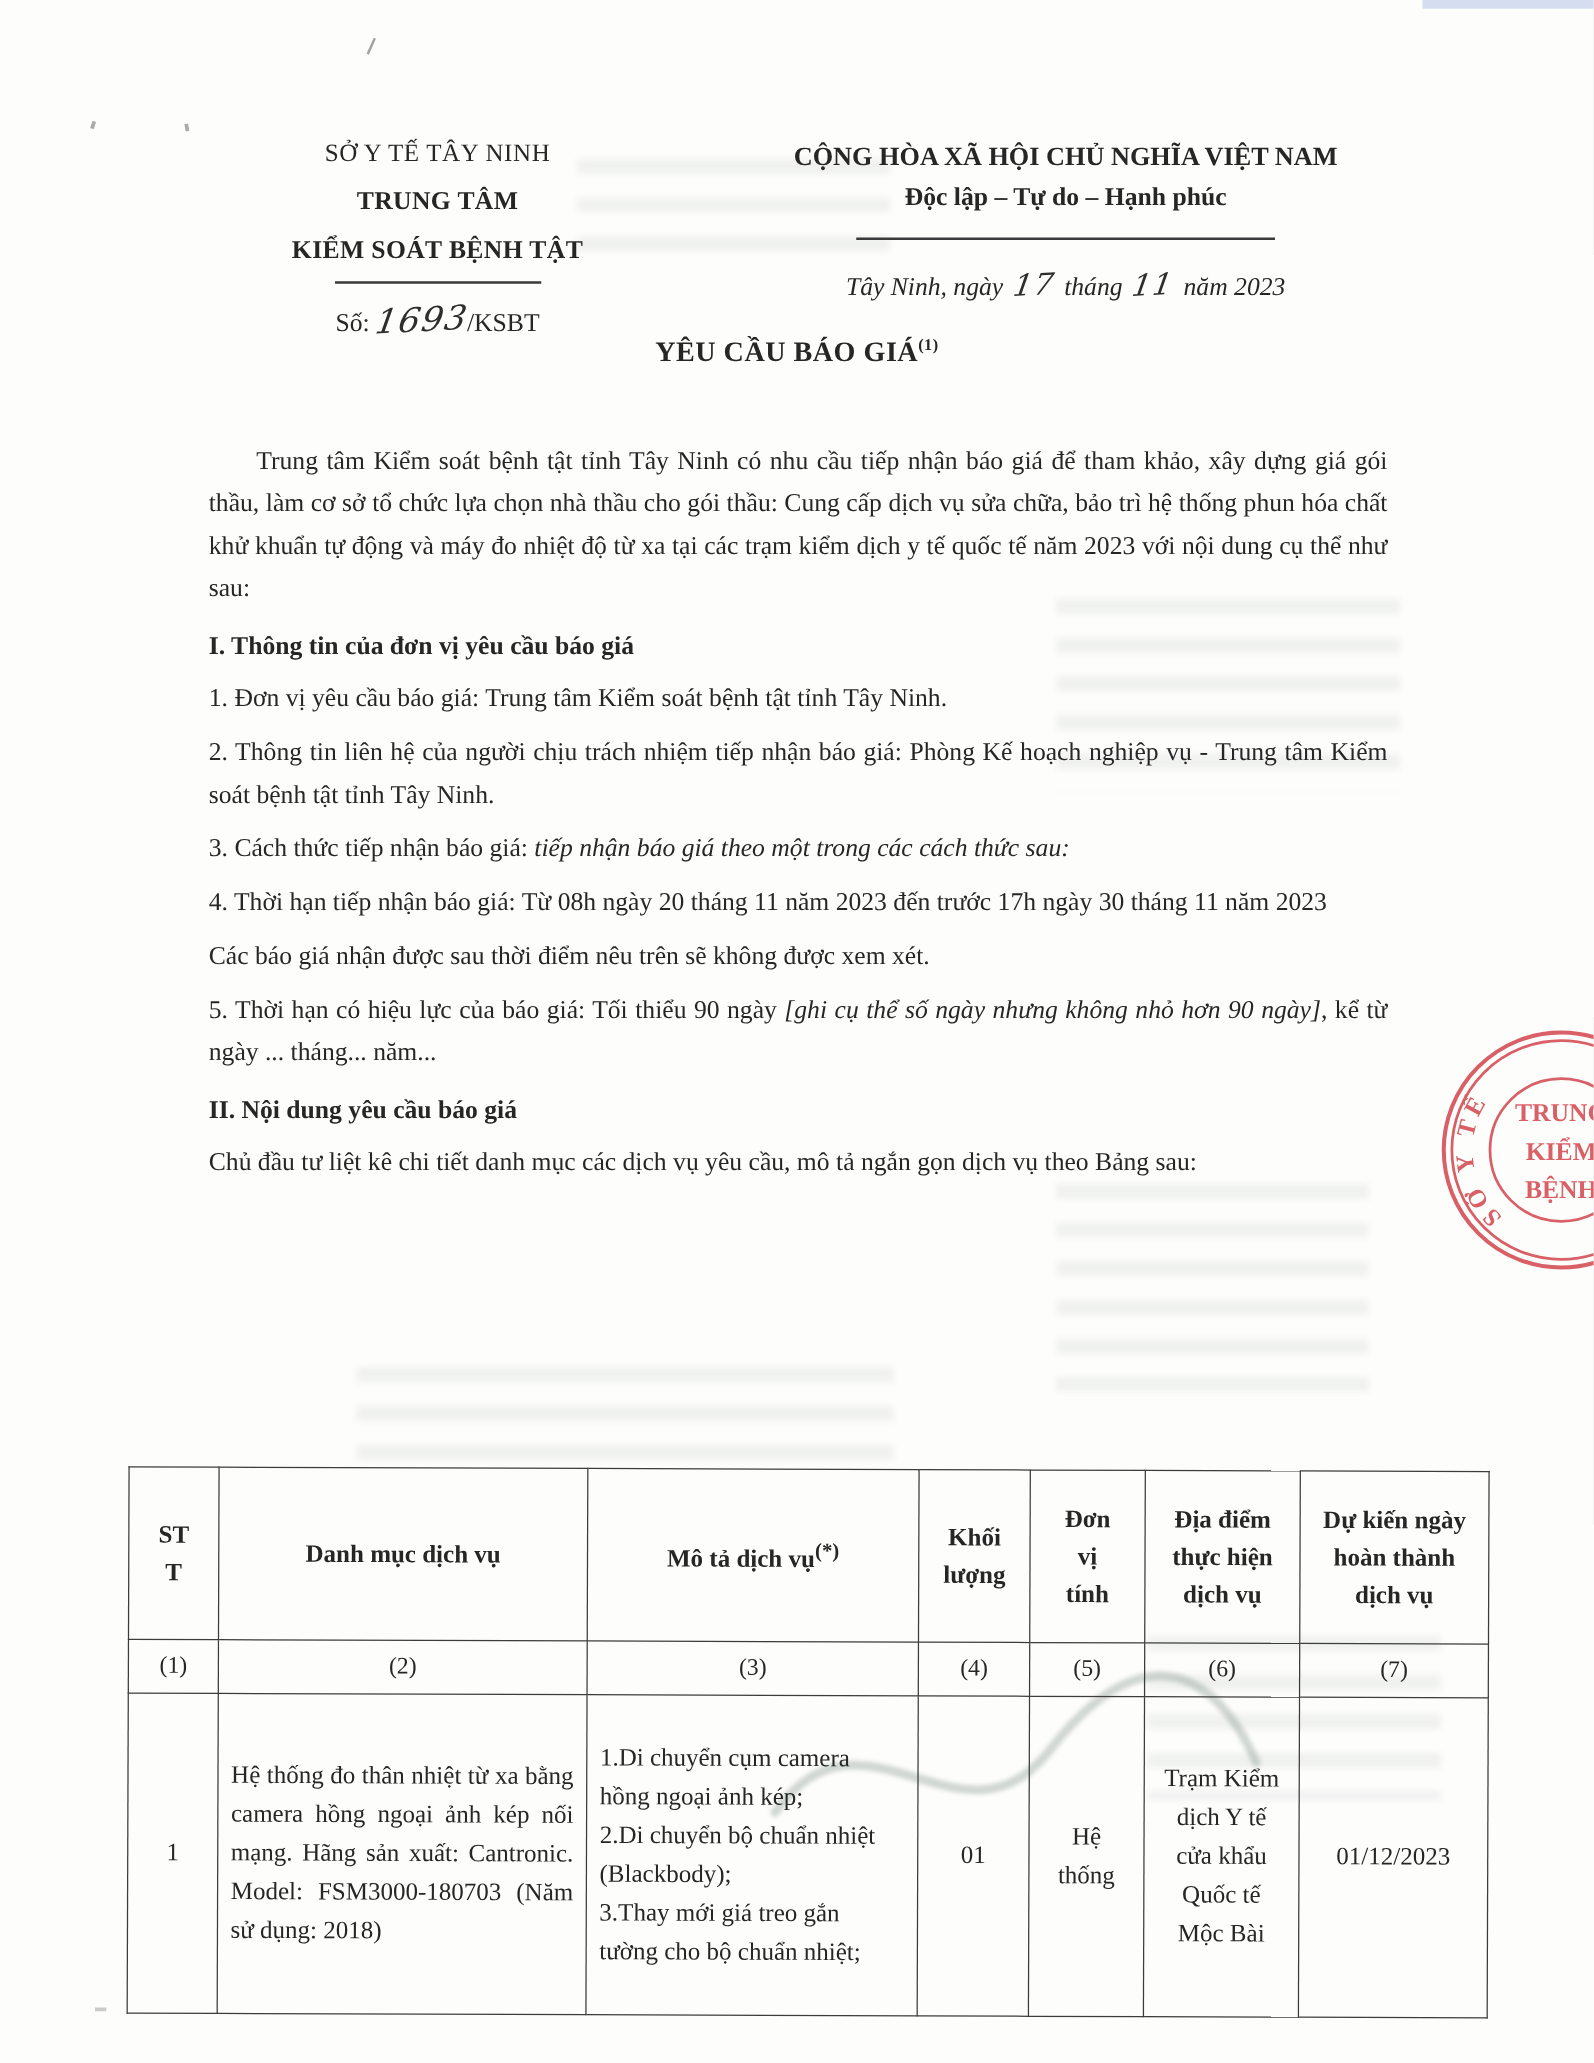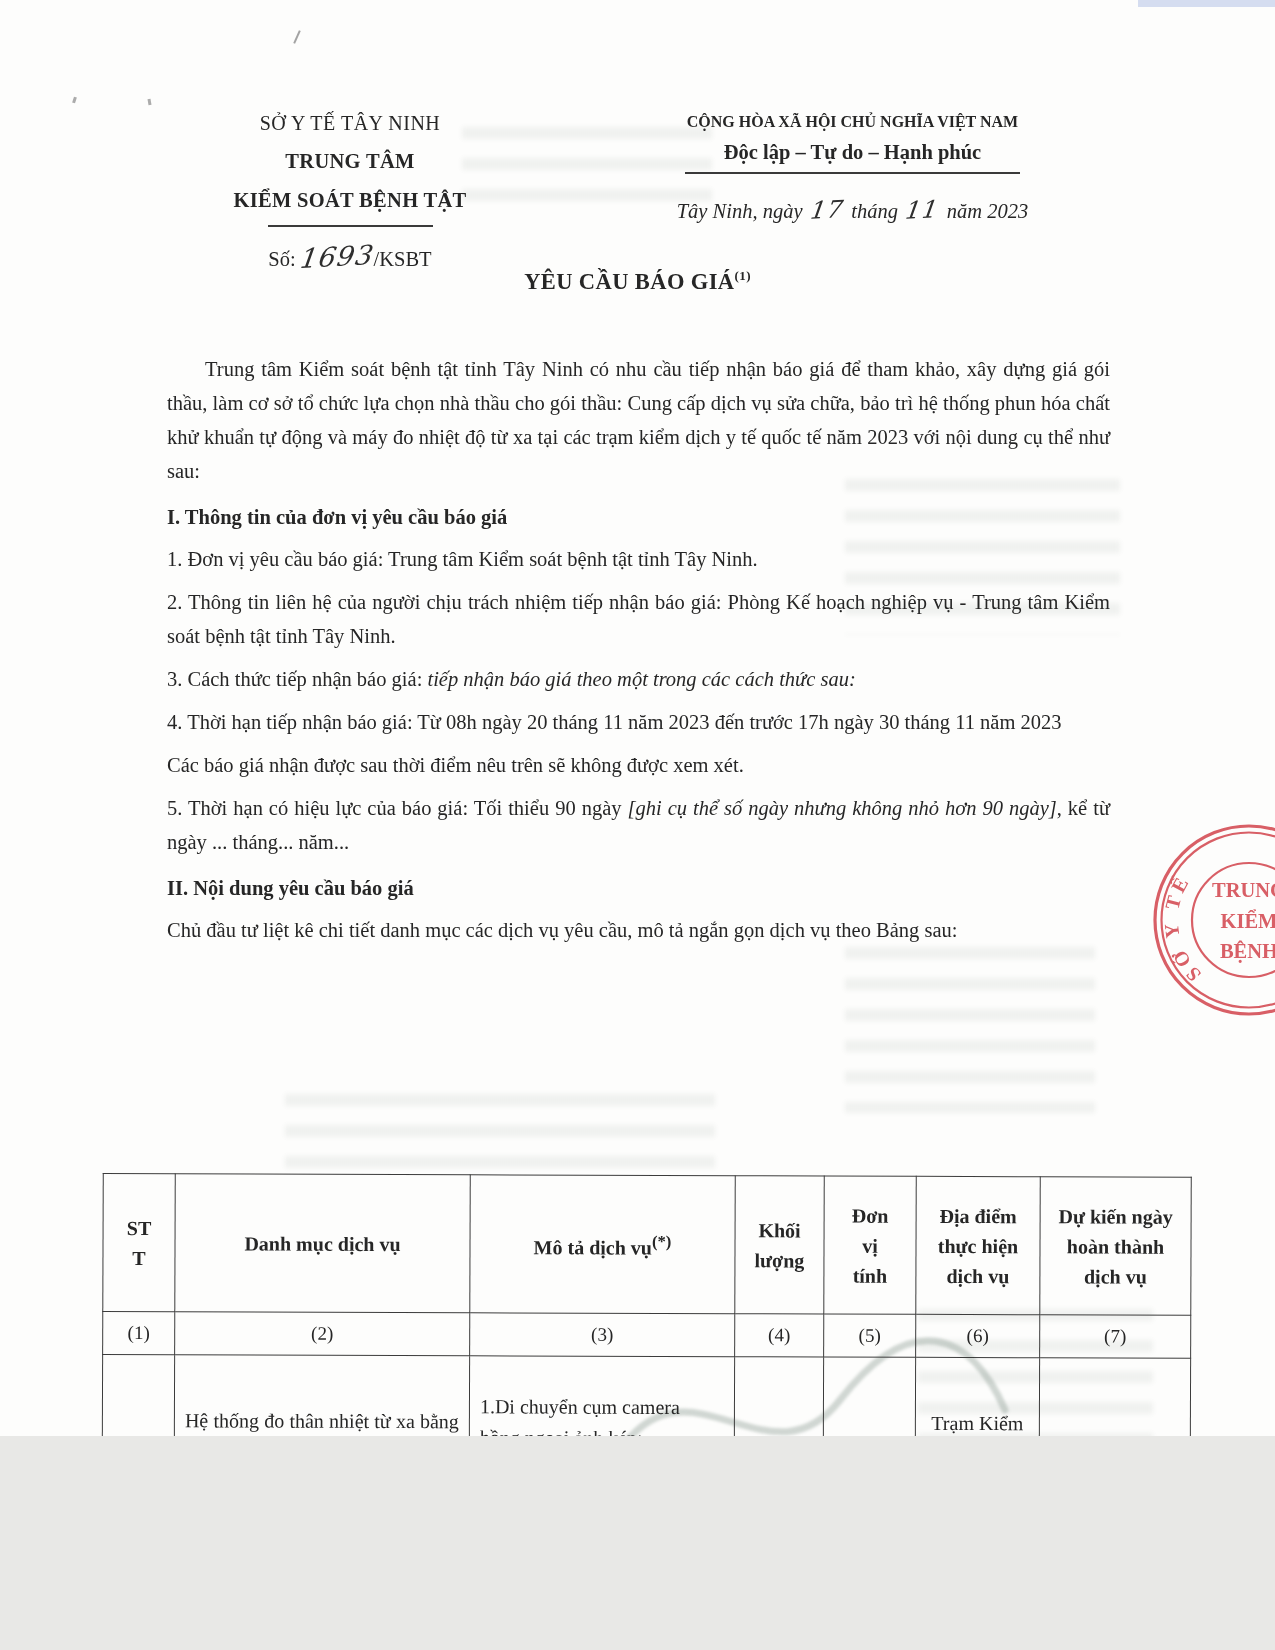--- a/index.html
+++ b/index.html
@@ -1,18 +1,18 @@
 <!DOCTYPE html>
 <html><head>
 <meta charset="utf-8">
 <style>
   html,body{margin:0;padding:0;background:#e8e8e6;}
   .page{
     position:relative;
-    width:1275px;height:1436px;
+    width:1275px;height:1650px;
     margin:0 auto;
     background:#fdfdfc;
     overflow:hidden;
     font-family:"Liberation Serif","DejaVu Serif",serif;
     color:#262626;
   }
   
   .hdr-left{
     position:absolute;left:175px;top:110px;width:350px;
     text-align:center;line-height:1.3;
@@ -23,22 +23,22 @@
   .doc-no{font-size:20.5px;margin:16px 0 0;white-space:nowrap;}
   .hand{
     font-family:"DejaVu Serif",serif;font-style:italic;
     display:inline-block;transform:skewX(-12deg) rotate(-3deg);
     font-size:27px;line-height:1;letter-spacing:1px;color:#2e2e2e;
   }
   .hdr-right{
     position:absolute;left:560px;top:112px;width:585px;
     text-align:center;line-height:1.3;
   }
-  .hdr-right .l1{font-size:16px;font-weight:bold;margin:0;}
-  .hdr-right .l2{font-size:20.5px;font-weight:bold;margin:6px 0 7px;}
+  .hdr-right .l1{font-size:21px;font-weight:bold;margin:0;}
+  .hdr-right .l2{font-size:20.5px;font-weight:bold;margin:6px 0 18px;}
   .date-line{font-style:italic;font-size:20.5px;margin:24px 0 0;white-space:nowrap;}
   .date-line .hand{font-size:24px;margin:0 3px;}
   
   .doc-title{
     position:absolute;left:0;top:268px;width:1275px;text-align:center;
     font-size:22.5px;font-weight:bold;margin:0;letter-spacing:.4px;
   }
   .doc-title sup{font-size:13px;}
   .recipient{
     position:absolute;left:0;top:309px;width:1275px;text-align:center;

